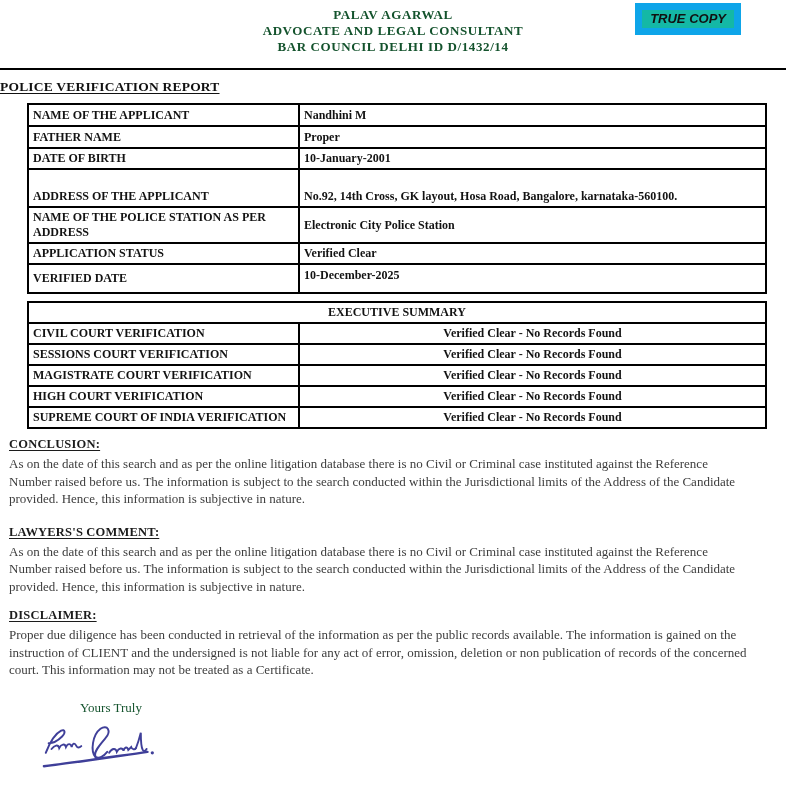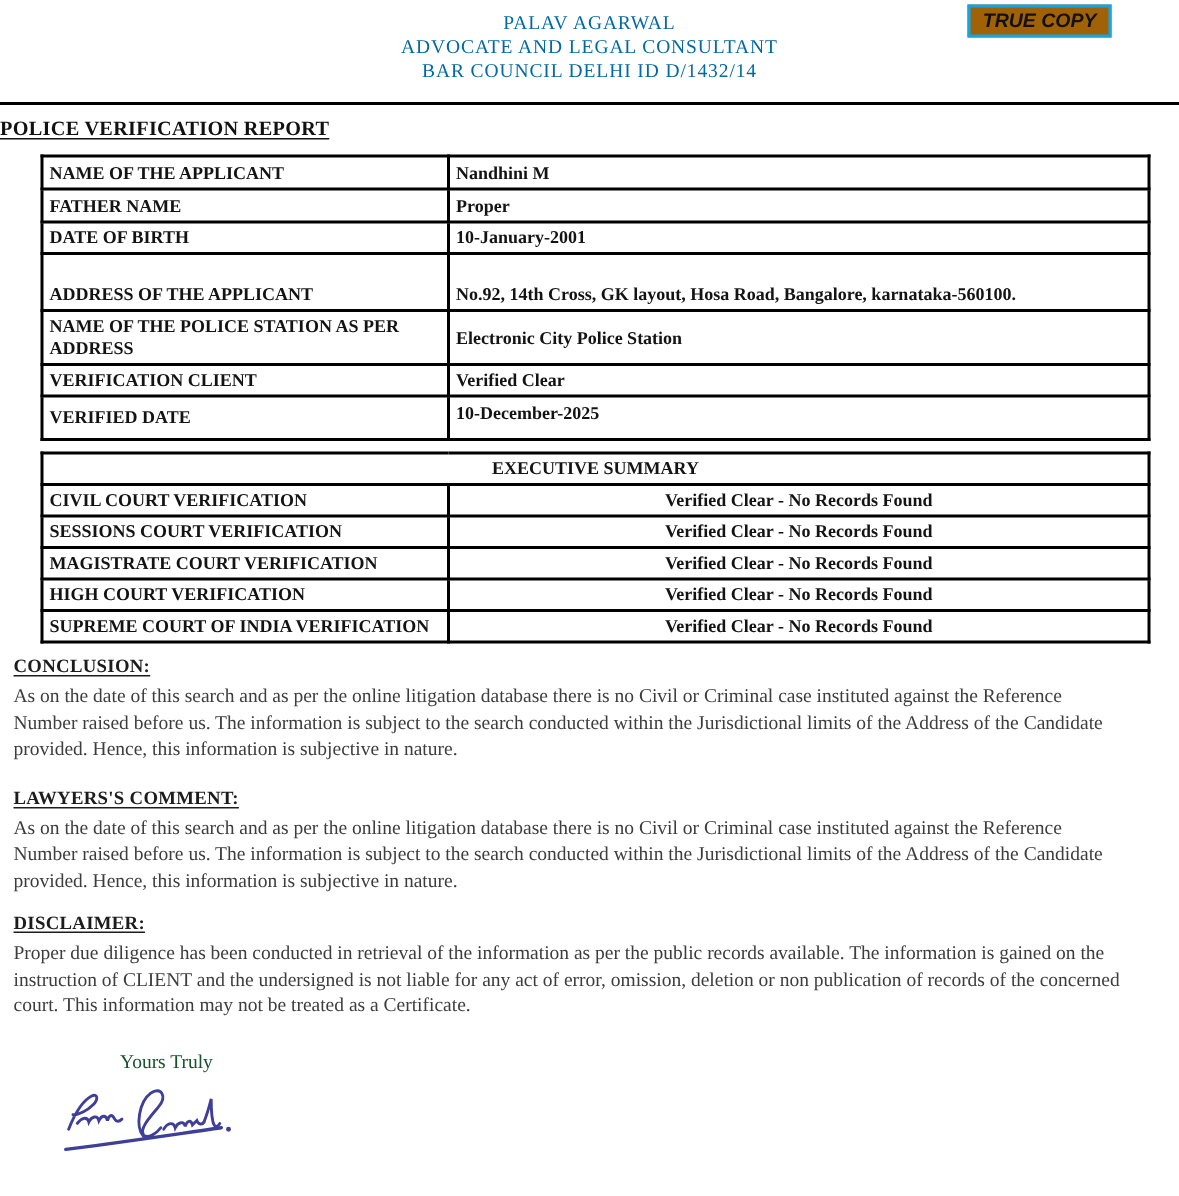--- a/index.html
+++ b/index.html
@@ -12,37 +12,37 @@
     overflow: hidden;
   }
   .page { position: relative; width: 786px; height: 797px; }
 
   
   .letterhead {
     padding-top: 7px;
     text-align: center;
   }
   .letterhead .lh-line {
-    font-weight: normal;
+    font-weight: bold;
     font-size: 13px;
     line-height: 16px;
     letter-spacing: 0.6px;
-    color: #0369a1;
+    color: #14532d;
   }
   .true-copy {
     position: absolute;
     top: 3px; right: 45px;
-    border: 2px solid #0ea5e9;
+    border: 7px solid #0ea5e9;
     padding: 1px 8px 2px 8px;
     font-family: "Liberation Sans", sans-serif;
     font-weight: bold;
     font-style: italic;
     font-size: 13px;
     color: #111;
-    background: #a16207;
+    background: #14b8a6;
   }
   .head-rule {
     margin-top: 13px;
     height: 0;
     border: none;
     border-top: 2px solid #000;
     width: 786px;
   }
   .report-title-wrap { margin-top: 7px; }
   .report-title {
@@ -164,21 +164,21 @@
       </tr>
       <tr class="r4">
         <td>ADDRESS OF THE APPLICANT</td>
         <td class="val">No.92, 14th Cross, GK layout, Hosa Road, Bangalore, karnataka-560100.</td>
       </tr>
       <tr class="r5">
         <td>NAME OF THE POLICE STATION AS PER ADDRESS</td>
         <td class="val">Electronic City Police Station</td>
       </tr>
       <tr class="r6">
-        <td>VERIFICATION CLIENT</td>
+        <td>APPLICATION STATUS</td>
         <td class="val">Verified Clear</td>
       </tr>
       <tr class="r7">
         <td>VERIFIED DATE</td>
         <td class="val">10-December-2025</td>
       </tr>
     </tbody>
   </table>
 
   <table class="tbl summary-table">

